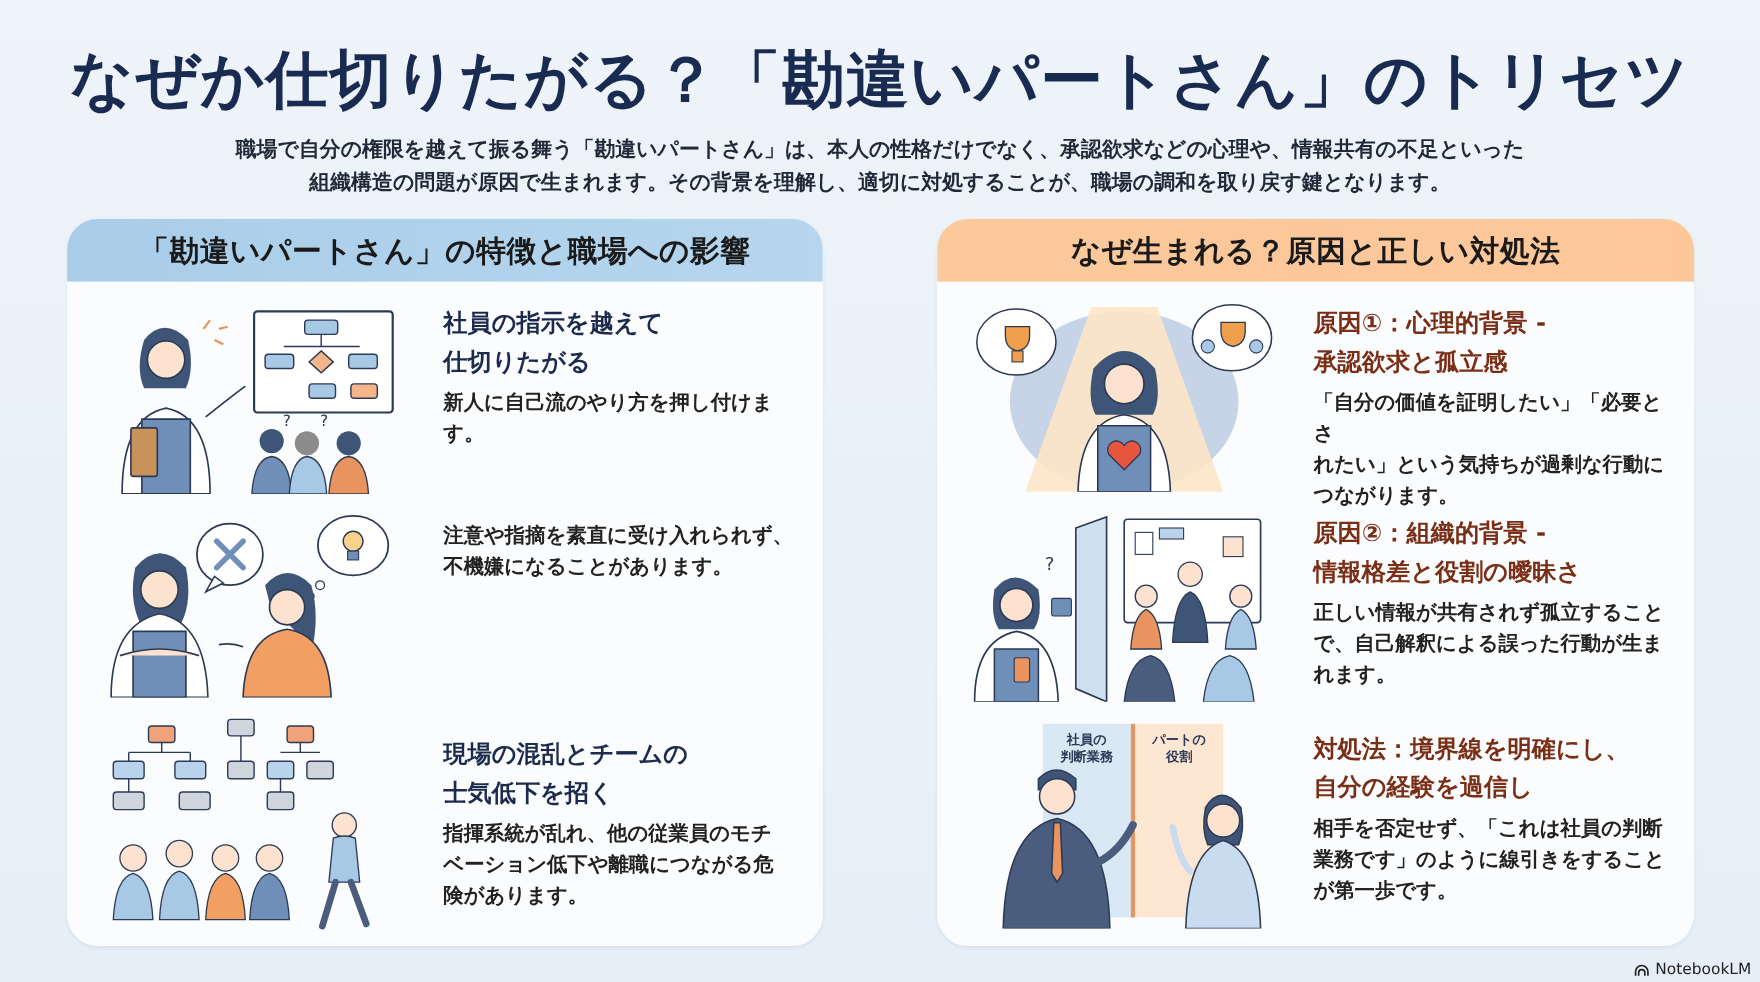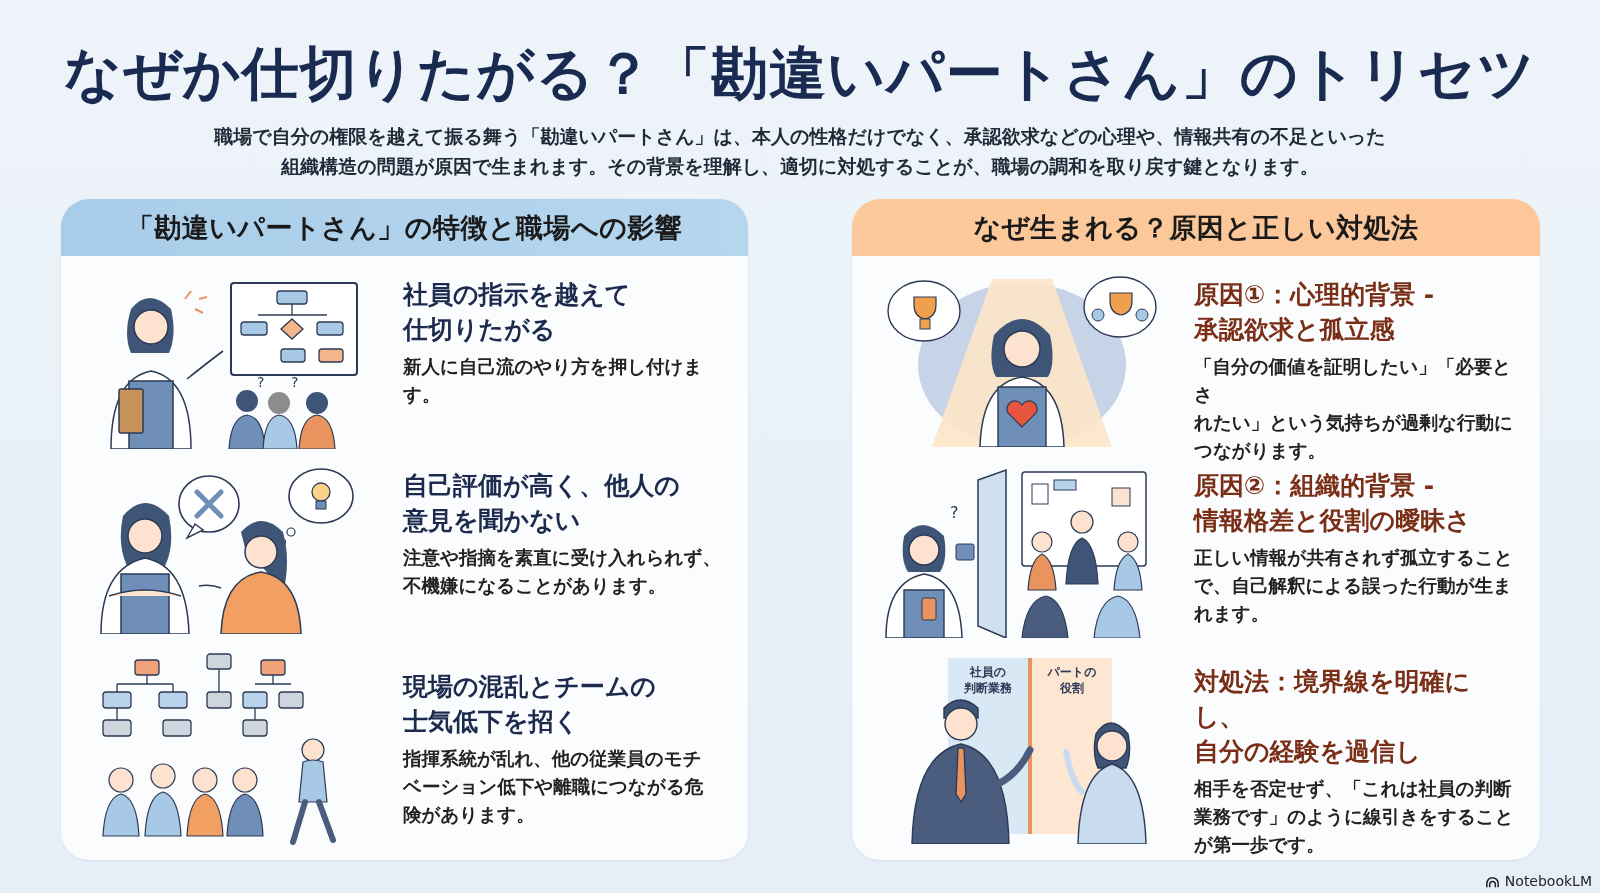--- a/index.html
+++ b/index.html
@@ -34,21 +34,21 @@
     font-size: 27px; font-weight: 700; color: #1a1a1a; letter-spacing: 0.5px;
   }
   .panel.left .panel-header { background: linear-gradient(90deg, #a9cde9, #b6d6ee); }
   .panel.right .panel-header { background: linear-gradient(90deg, #fbc99b, #fdc79a); }
   .item {
     position: absolute; left: 0; width: 100%;
   }
   .illus { position: absolute; left: 30px; width: 280px; }
   .text { position: absolute; left: 342px; right: 20px; }
   .item-title {
-    font-size: 25px; font-weight: 700; line-height: 35px; color: #1c2a4e;
+    font-size: 22px; font-weight: 700; line-height: 35px; color: #1c2a4e;
   }
   .panel.right .item-title { color: #7a2e16; }
   .item-body {
     margin-top: 6px; font-size: 18.5px; font-weight: 700; line-height: 28px; color: #222;
   }
   .brand {
     position: absolute; right: 8px; bottom: 4px; font-size: 14px; color: #222;
     display: flex; align-items: center; gap: 5px;
   }
   .brand svg { width: 15px; height: 15px; }
@@ -123,24 +123,20 @@
       <path d="M10 170 q0 -66 44 -76 q42 8 44 76z" fill="#fff" stroke="#2c3a55" stroke-width="1.5"></path>
       <path d="M30 110 h48 v60 h-48z" fill="#6f8fb8" stroke="#2c3a55" stroke-width="1.5"></path>
       <path d="M18 132 q36 -12 72 0" stroke="#2c3a55" stroke-width="1.5" fill="#fde3cf"></path>
 
       <path d="M150 68 q20 -22 42 0 q8 28 0 62 l-8 0 q-4 -30 -26 -30z" fill="#3f5578"></path>
       <circle cx="170" cy="88" r="16" fill="#fde3cf" stroke="#2c3a55" stroke-width="1.5"></circle>
       <path d="M130 170 q2 -56 40 -62 q38 6 40 62z" fill="#f19f62" stroke="#2c3a55" stroke-width="1.5"></path>
       <path d="M130 124 q-10 -4 -22 -2" stroke="#2c3a55" stroke-width="1.5" fill="none"></path>
     </svg>
     <div class="text" style="top:14px;">
-      <div class="item-title">
-        <div>自己評価が高く、他人の</div>
-        <div>意見を聞かない</div>
-      </div>
       <div class="item-body">
         <div>注意や指摘を素直に受け入れられず、</div>
         <div>不機嫌になることがあります。</div>
       </div>
     </div>
   </div>
 
   <div class="item" style="top:445px;height:210px;">
     <svg class="illus" style="top:6px;height:200px;" viewBox="0 0 280 200">
       <g stroke="#2c3a55" stroke-width="1.3">

